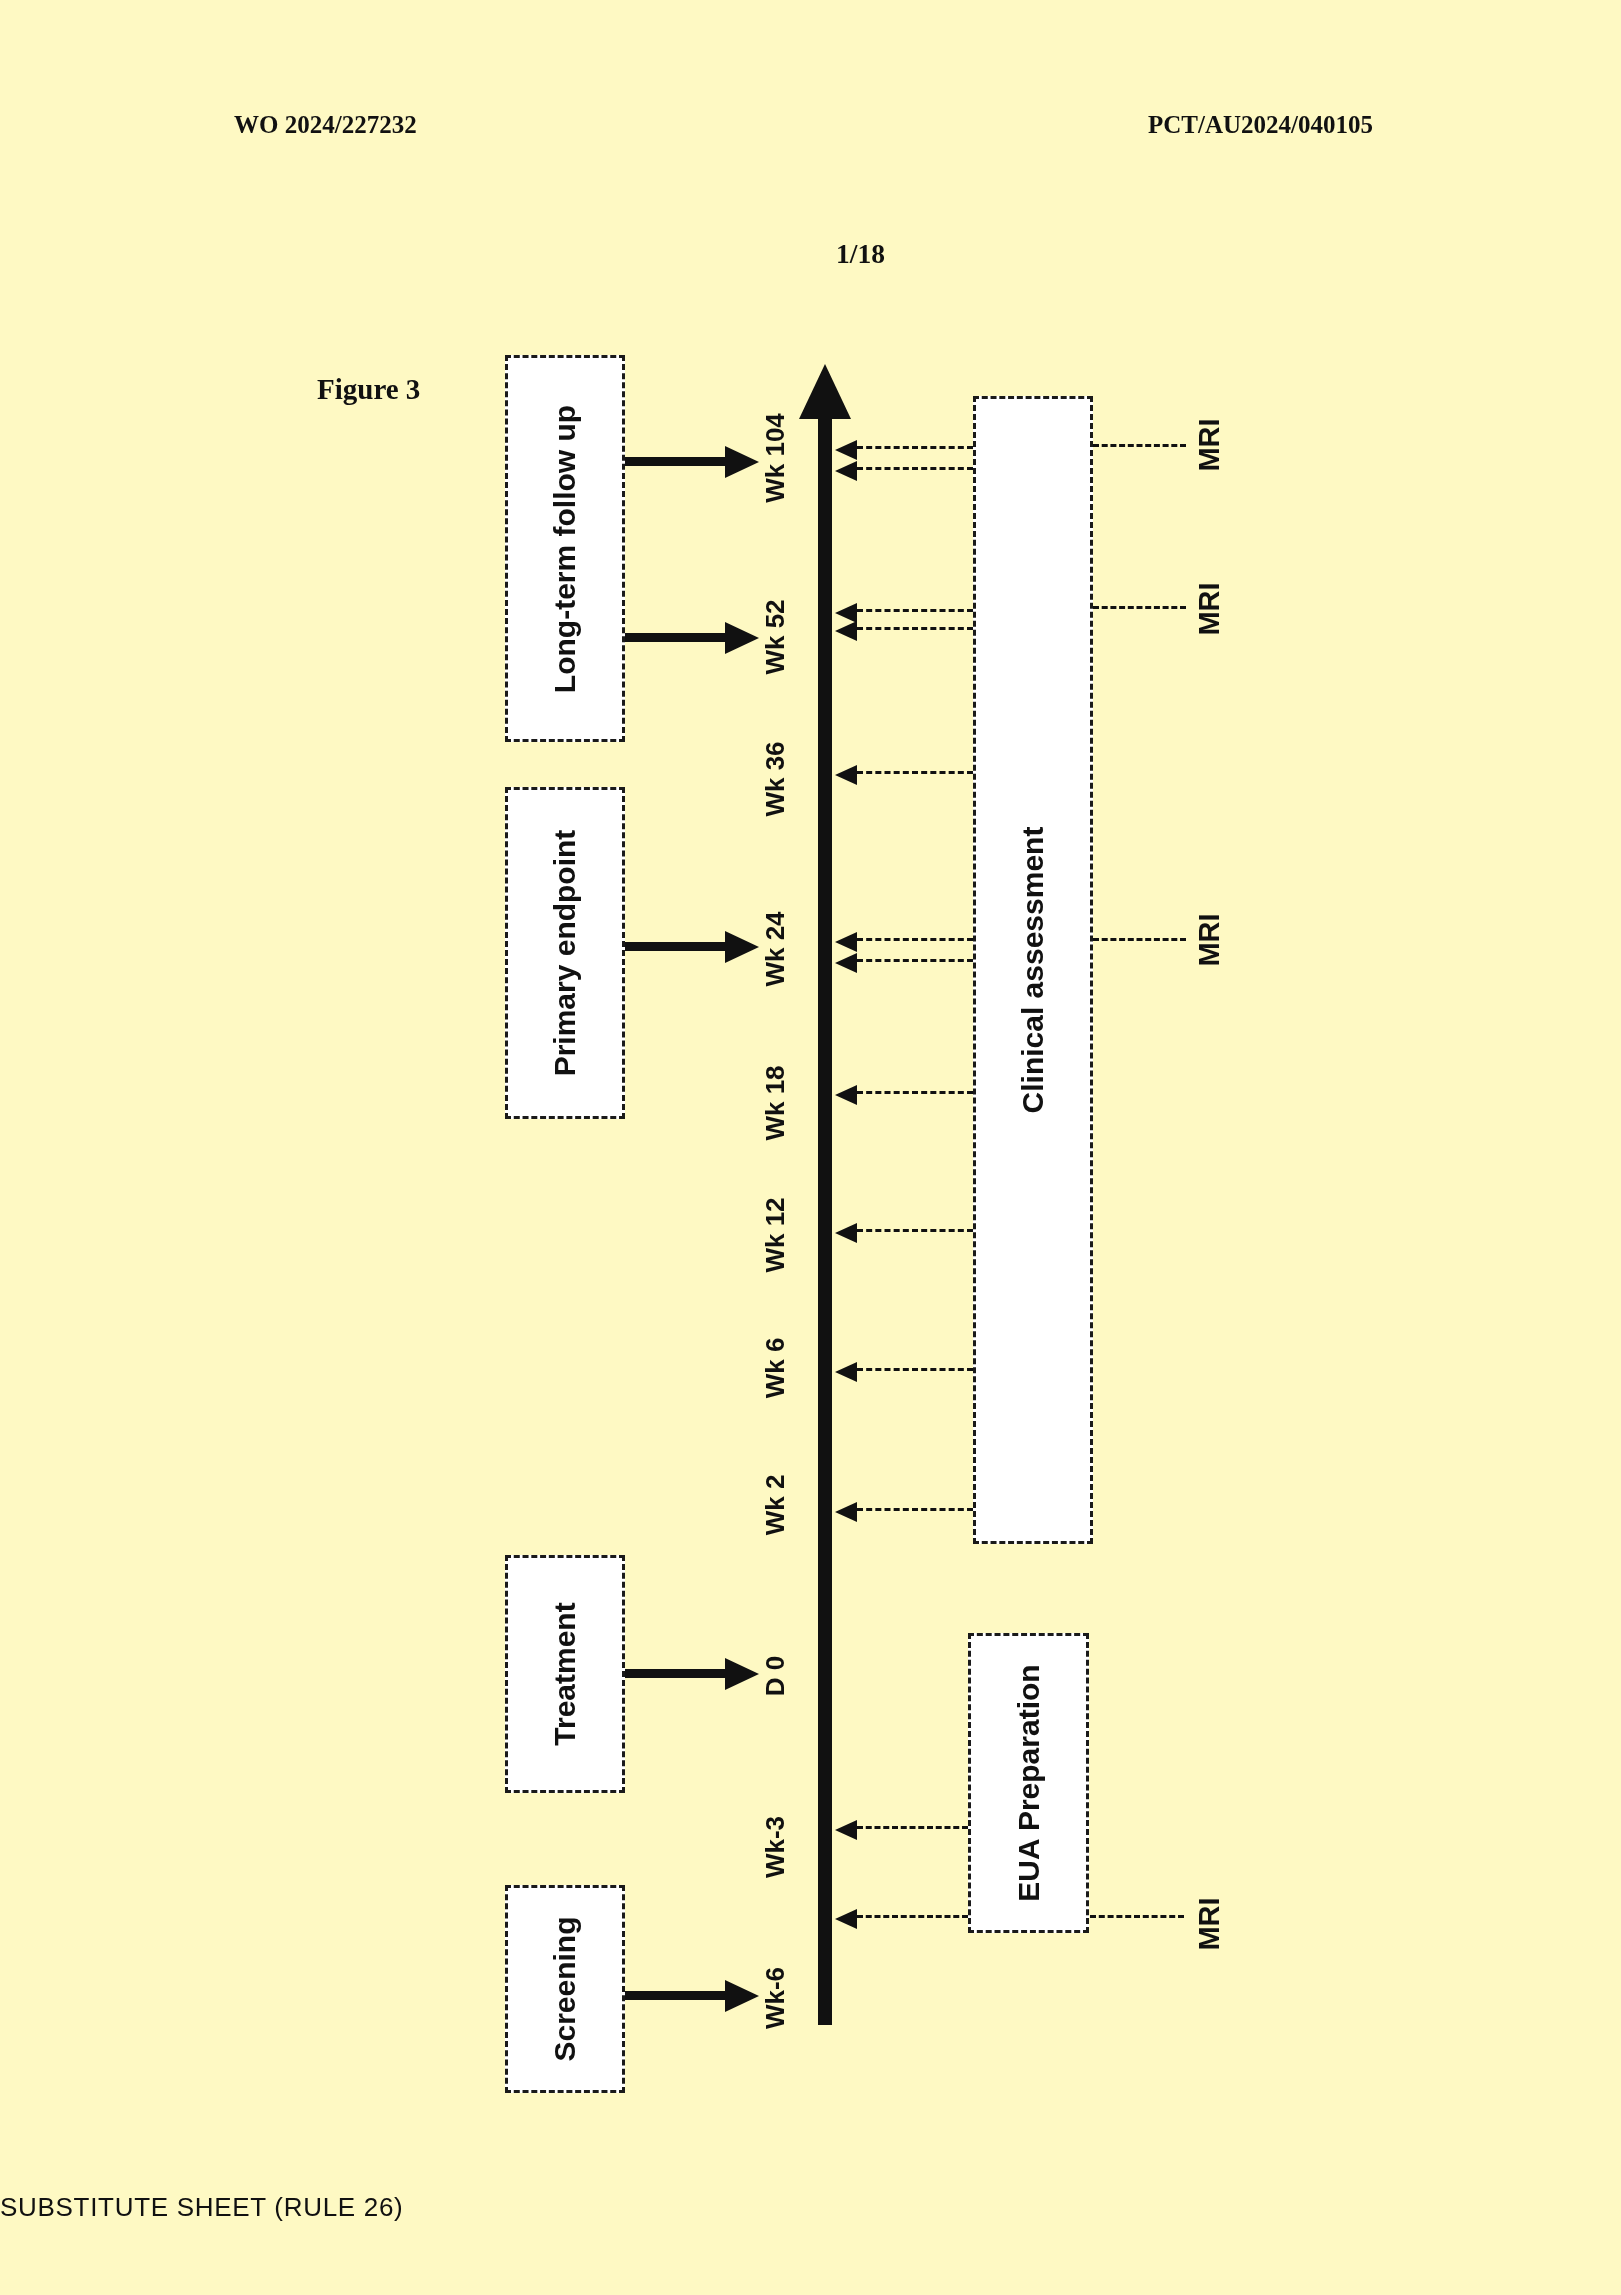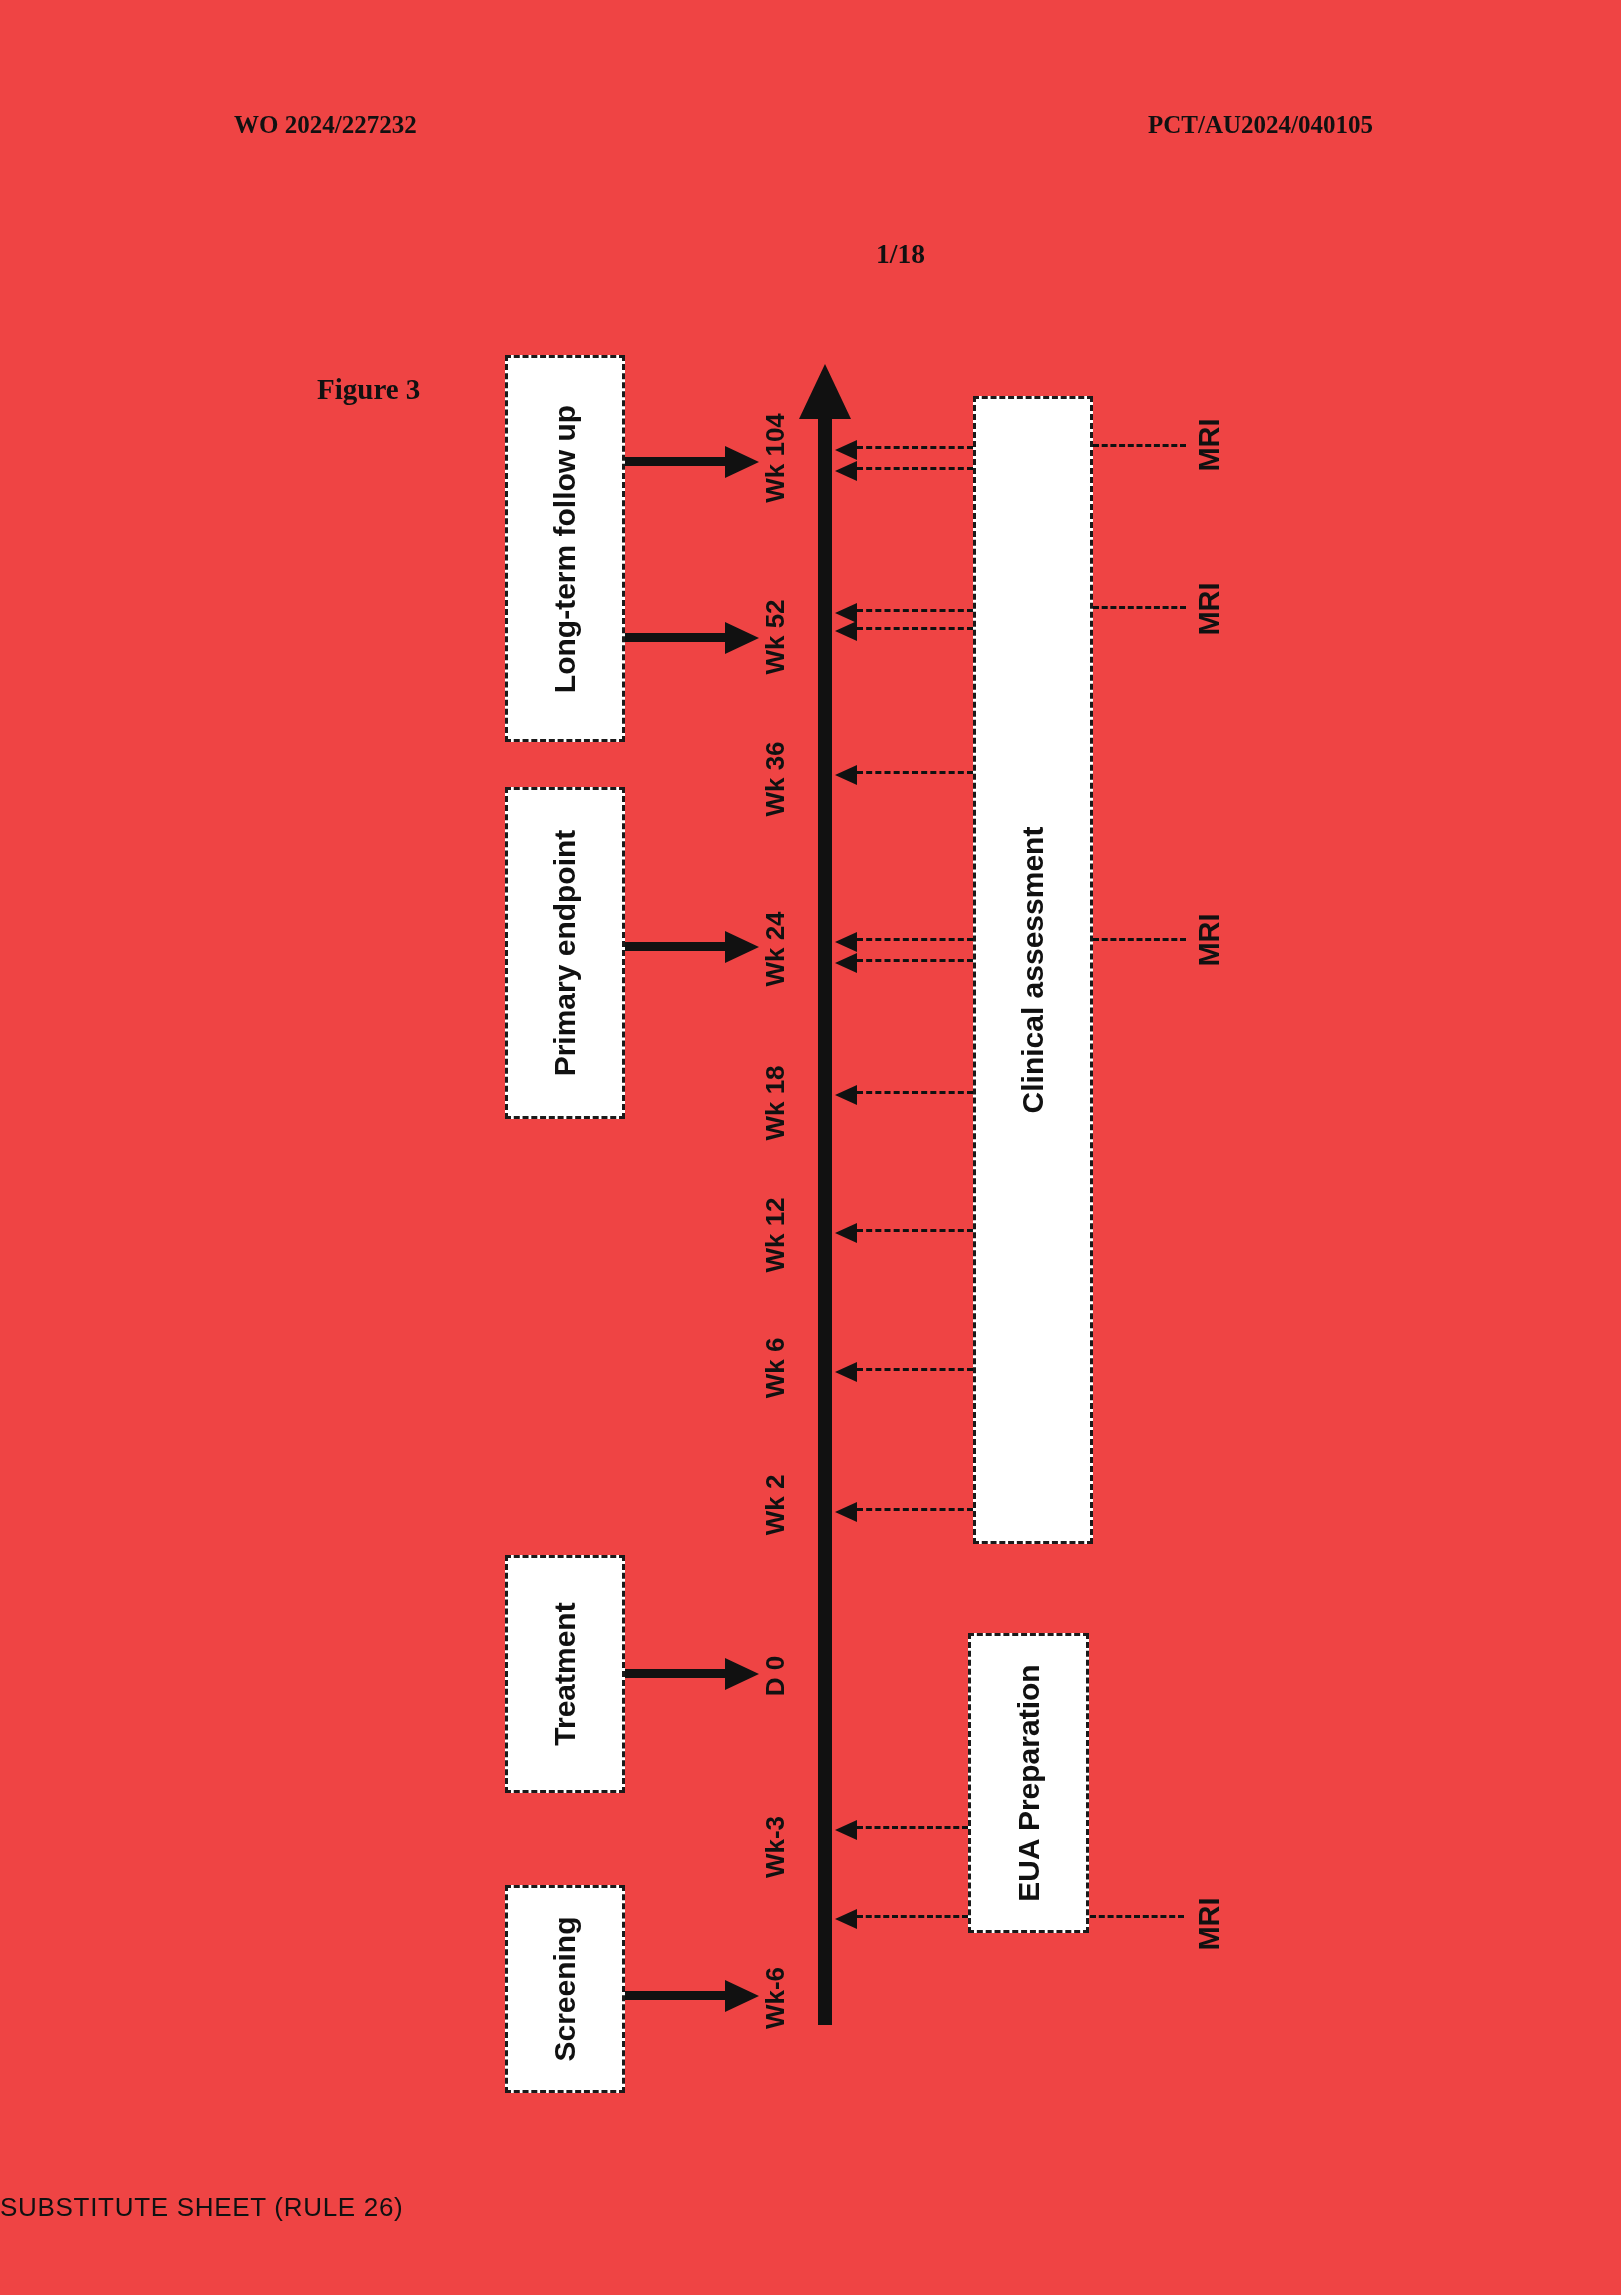--- a/index.html
+++ b/index.html
@@ -1,22 +1,22 @@
 <!DOCTYPE html>
 <html style="font-size:10.5px"><head>
 <meta charset="utf-8">
 <style>
   html,body { margin:0; padding:0; background:#e8e8e8; }
   .page {
-    position:relative; width:1622px; height:2295px; background:#ef4444;
+    position:relative; width:1622px; height:2295px; background:#fef9c3;
     font-family:"Liberation Sans", sans-serif; color:#111111; overflow:hidden;
   }
   .serif { font-family:"Liberation Serif", serif; font-weight:bold; position:absolute; white-space:nowrap; }
   .hdr { font-size:25px; top:111px; }
-  .sheetnum { font-size:27.5px; top:238px;margin-left:40px; }
+  .sheetnum { font-size:27.5px; top:238px; }
   .figlabel { font-size:29px; top:373px; }
   .footer { position:absolute; left:0; right:0; top:2192px; text-align:left;
             font-size:26px; letter-spacing:0.7px; font-family:"Liberation Sans", sans-serif; }
 
   
   .vtext { position:absolute; transform:translate(-50%,-50%) rotate(-90deg);
            white-space:nowrap; font-weight:bold; }
   .tick { font-size:26px; }
   .mri  { font-size:29px; }
 

